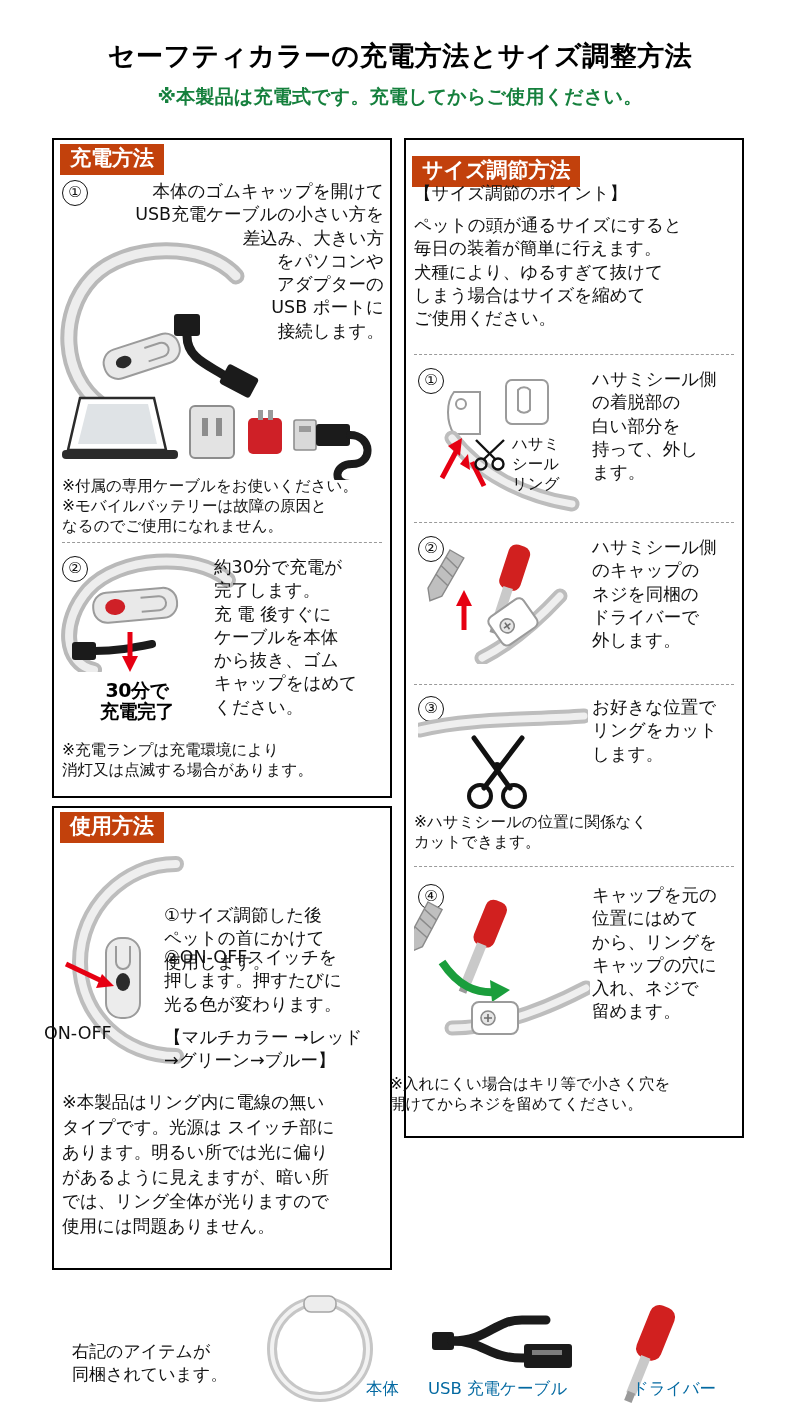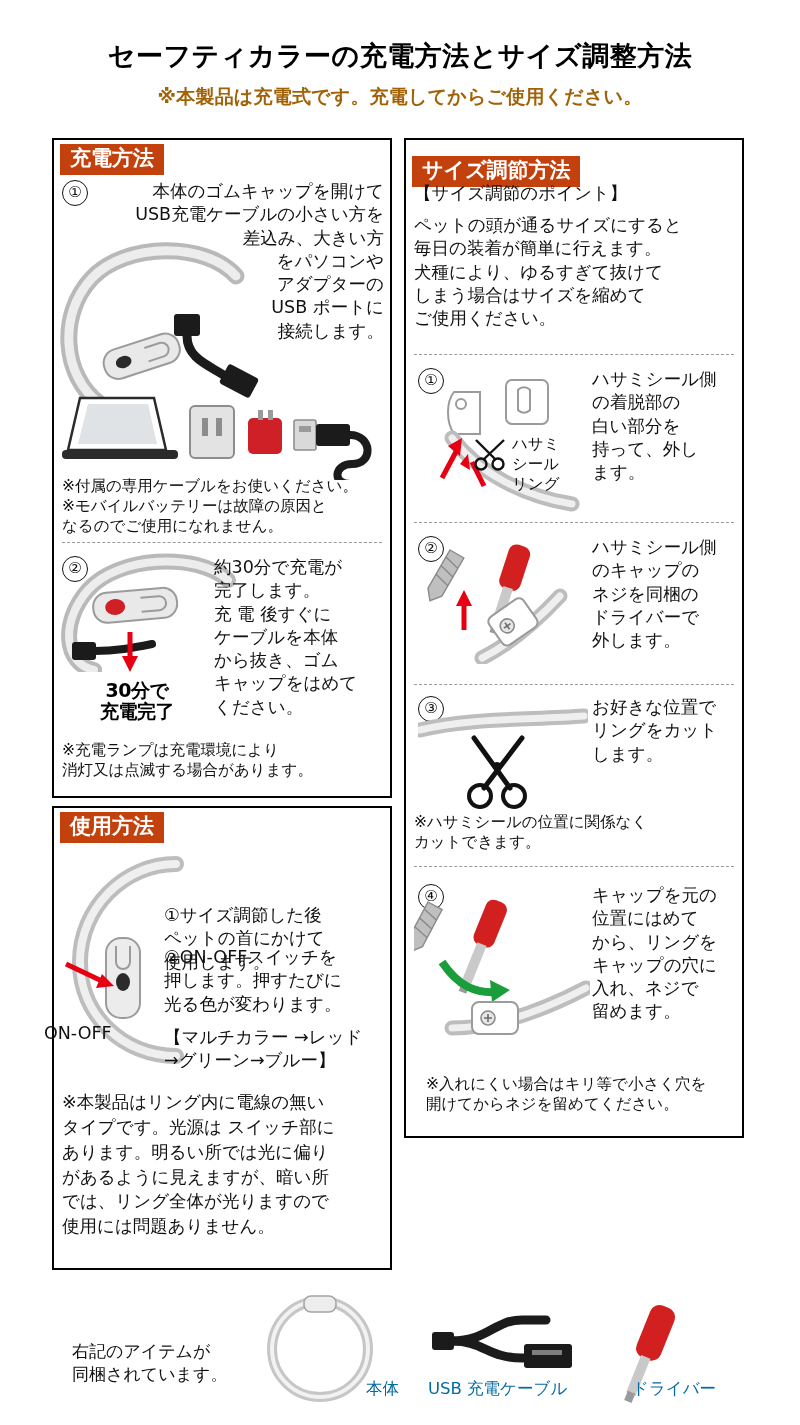--- a/index.html
+++ b/index.html
@@ -34,21 +34,21 @@
     color: #000;
   }
   .doc-subtitle {
     position: absolute;
     top: 84px;
     left: 0;
     width: 800px;
     text-align: center;
     font-size: 19px;
     font-weight: bold;
-    color: #a16207;
+    color: #15803d;
     letter-spacing: 0.2px;
   }
 
   
   .panel {
     position: absolute;
     border: 2px solid #000;
     background: #fff;
     box-sizing: border-box;
   }
@@ -381,21 +381,21 @@
       <circle cx="16" cy="16" r="7" fill="#e6e6e6" stroke="#8a8a8a" stroke-width="1.6"></circle>
       <path d="M12 16 L20 16 M16 12 L16 20" stroke="#6d6d6d" stroke-width="1.6"></path>
     </g>
   </svg>
   <div class="txt" style="left:592px; top:884px; width:150px;">キャップを元の
 位置にはめて
 から、リングを
 キャップの穴に
 入れ、ネジで
 留めます。</div>
-  <div class="txt small" style="left:426px; top:1074px; width:326px;">※入れにくい場合はキリ等で小さく穴を
+  <div class="txt small" style="left:390px; top:1074px; width:326px;">※入れにくい場合はキリ等で小さく穴を
 開けてからネジを留めてください。</div>
 
   <div class="footer-txt" style="left:72px; top:1340px;">右記のアイテムが
 同梱されています。</div>
 
   <svg class="abs" style="left:262px; top:1294px;" width="120" height="110" viewBox="0 0 120 110">
     <circle cx="58" cy="55" r="48" fill="none" stroke="#c6c6c6" stroke-width="10"></circle>
     <circle cx="58" cy="55" r="48" fill="none" stroke="#f2f2f2" stroke-width="4"></circle>
     <rect x="42" y="2" width="32" height="16" rx="7" fill="#ededed" stroke="#a5a5a5" stroke-width="1.6"></rect>
   </svg>

